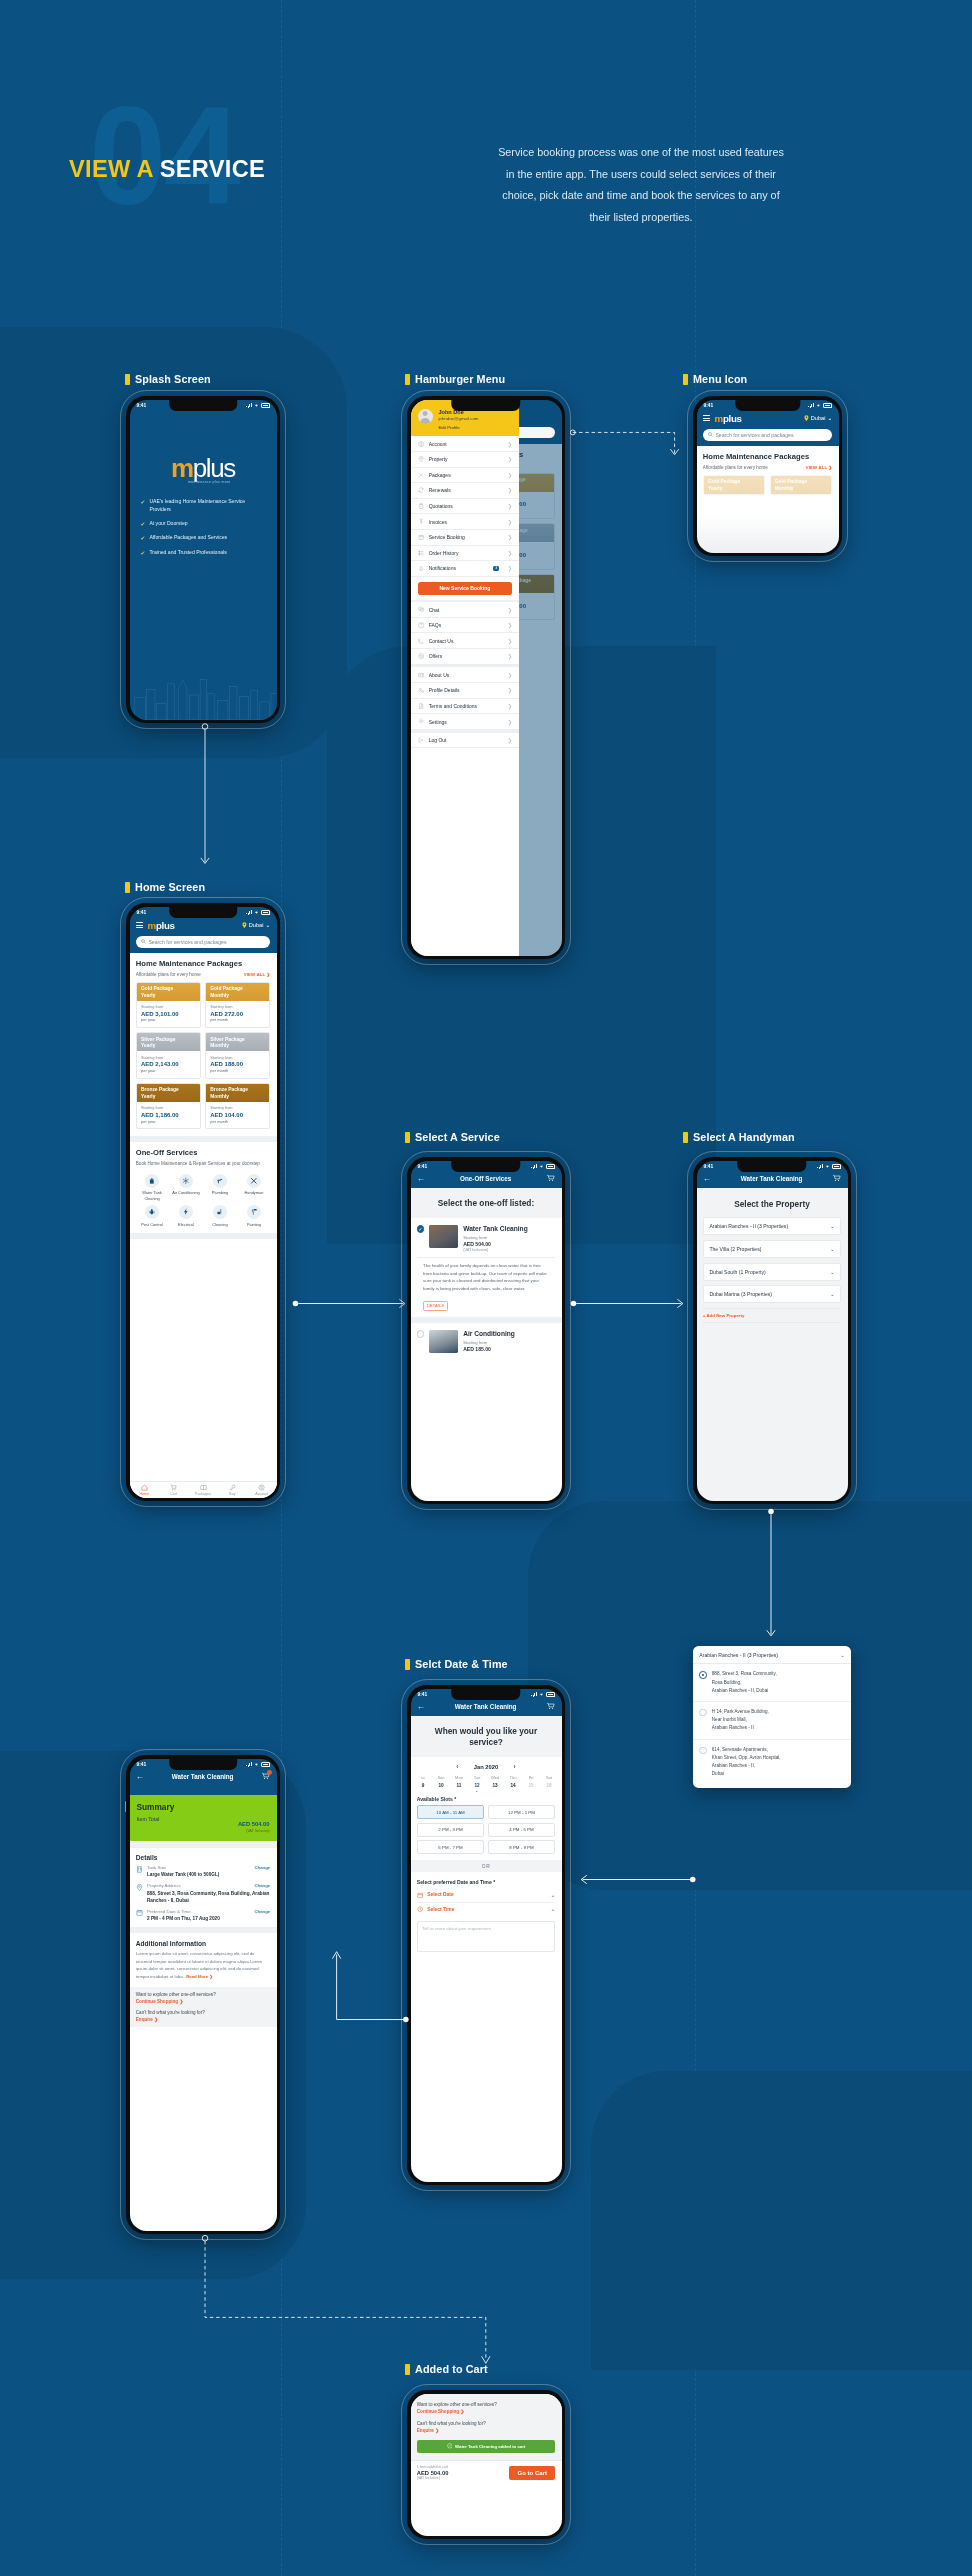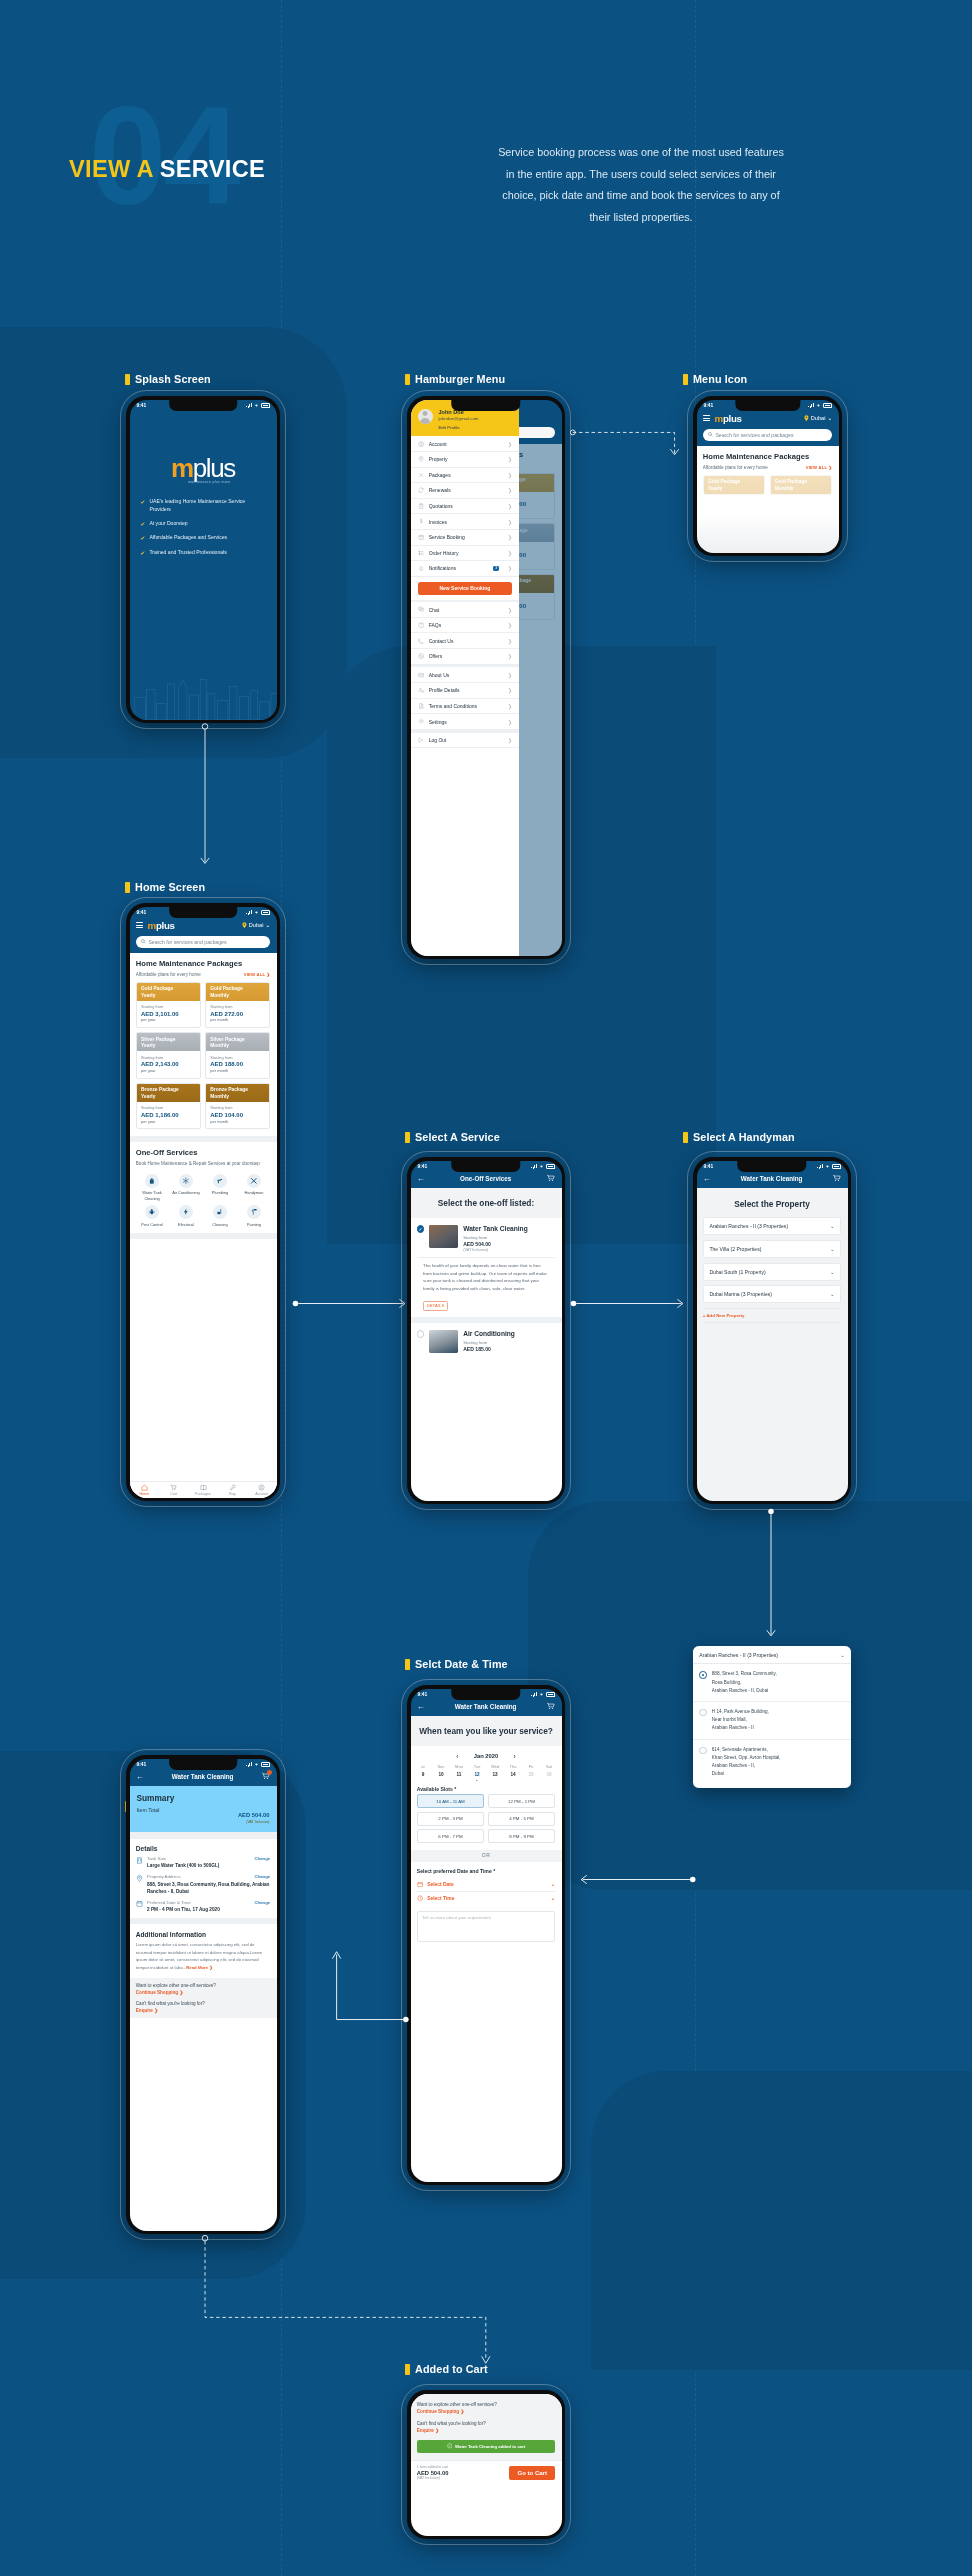--- a/index.html
+++ b/index.html
@@ -219,21 +219,21 @@
           padding:3.5px 0; letter-spacing:0.7px; }
   .pref-t { padding:6.3px 6.3px 3.5px; font-size:5.1px; font-weight:bold; color:#22303b; }
   .pref-row { margin:0 6.3px; display:flex; align-items:center; gap:4.2px;
           border-bottom:0.7px solid #eceff1; padding:3.5px 0; color:#ec5b24;
           font-size:4.9px; font-weight:bold; }
   .pref-row .sp { flex:1; }
   .ta { margin:5.6px 6.3px 0; border:0.7px solid #e2e7ea; border-radius:2.1px; height:31px;
           padding:3.5px 4.2px; font-size:4.3px; color:#adb7bf; }
 
   
-  .sum-band { background:#7dd3fc; padding:7px 7px 8.3px; }
+  .sum-band { background:#84cc16; padding:7px 7px 8.3px;margin-top:9px; }
   .sum-band h3 { font-size:8.3px; color:#1d2b36; }
   .sum-row { display:flex; justify-content:space-between; align-items:flex-start;
           margin-top:4.2px; }
   .sum-row .l { font-size:5.3px; color:#2d3c48; }
   .sum-row .r { text-align:right; }
   .sum-row .r b { font-size:5.8px; color:#11527f; }
   .sum-row .r span { display:block; font-size:3.5px; color:#6b5c16; margin-top:0.7px; }
   .det-t { font-size:6.6px; font-weight:bold; color:#1d2b36; padding:6.3px 6.3px 4.2px; }
   .det-row { padding:0 6.3px 4.9px; display:flex; gap:4.2px; }
   .det-ic { width:7px; height:7px; color:#2f7fb5; flex:0 0 auto; margin-top:0.7px; }
@@ -1059,21 +1059,21 @@
     <div class="sbtitle">
       <span style="font-size:8.3px;font-weight:400">←</span>
       <span>Water Tank Cleaning</span>
       <span class="cart-ic"><svg viewBox="0 0 16 16" width="9" height="8.3">
             <path d="M1.5 2.5h2l2 7h8l1.5-5.5H4.2" fill="none" stroke="#fff" stroke-width="1.2"></path>
             <circle cx="6" cy="12.5" r="1.1" fill="#fff"></circle>
             <circle cx="11.8" cy="12.5" r="1.1" fill="#fff"></circle>
           </svg></span>
     </div>
     <div style="background:#fff;height:100%;position:relative">
-      <div class="big-q">When team you like your service?</div>
+      <div class="big-q">When would you like your service?</div>
       <div class="cal-head">
         <span class="cal-arrow">‹</span>
         <span>Jan 2020</span>
         <span class="cal-arrow">›</span>
       </div>
       <div class="cal-dows">
         <div>at</div>
         <div>Sun</div>
         <div>Mon</div>
         <div>Tue</div>

